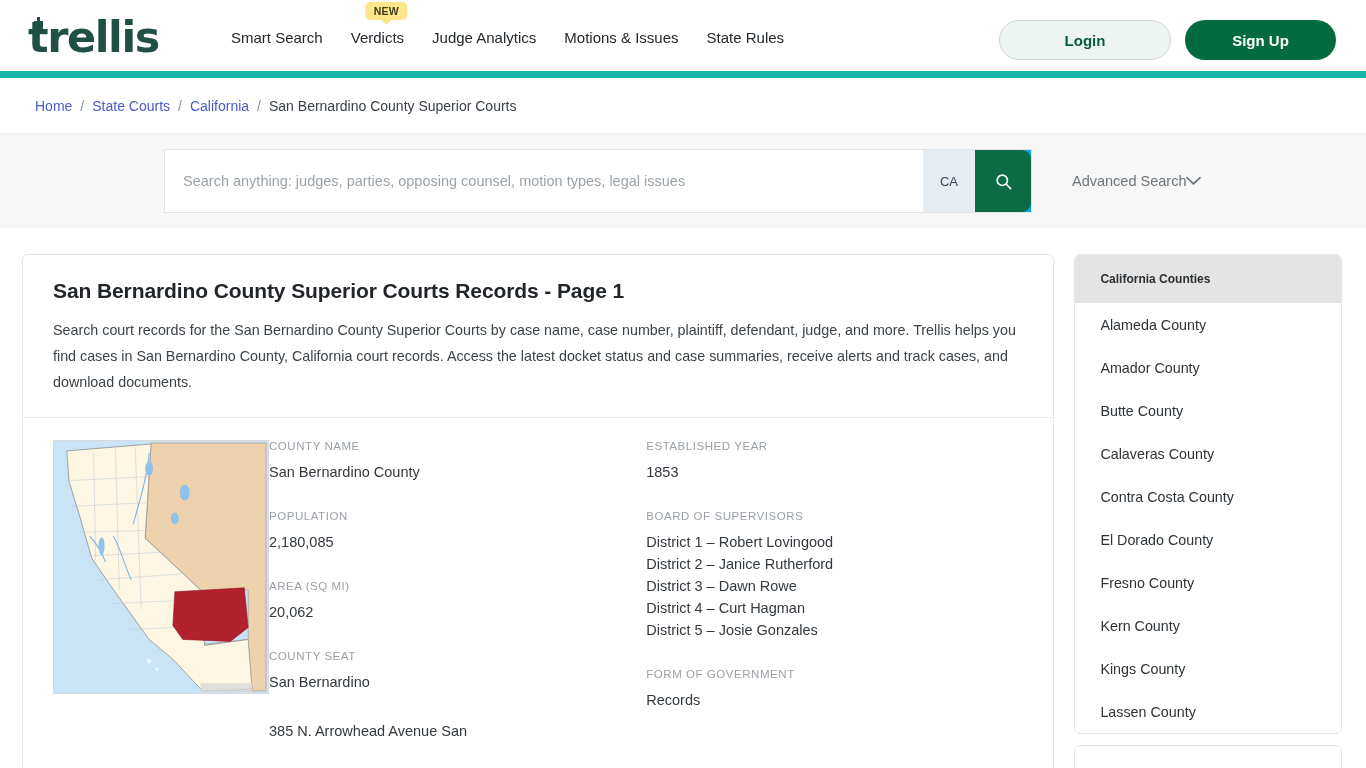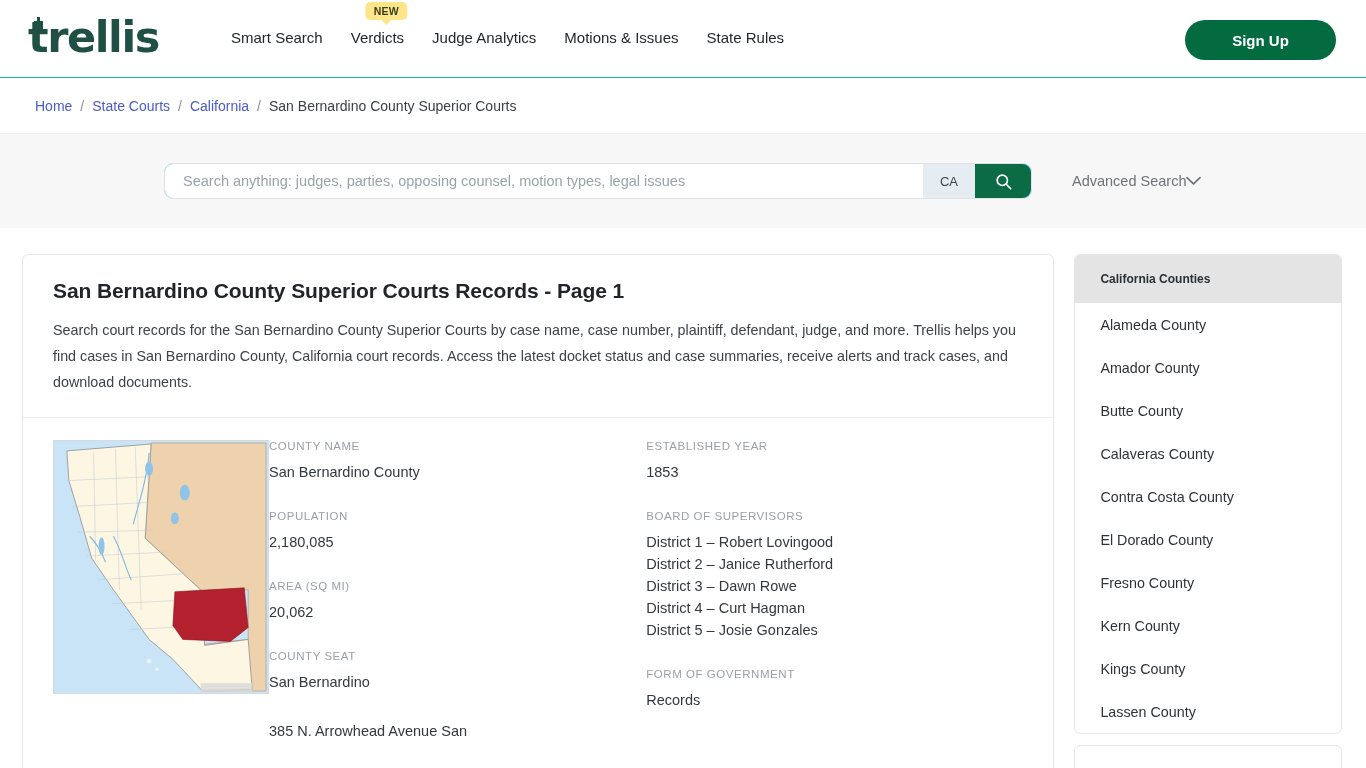--- a/index.html
+++ b/index.html
@@ -12,21 +12,21 @@
     color: #2f3437;
   }
 
   
   .header {
     height: 78px;
     background: #ffffff;
     display: flex;
     align-items: center;
     position: relative;
-    border-bottom: 1px solid #14b8a6;
+    border-bottom: 7px solid #14b8a6;
   }
   .logo-wrap {
     position: absolute;
     left: 28px; top: 16px;
     display: flex; align-items: flex-start;
   }
   .logo-text {
     font-size: 43px;
     font-weight: bold;
     letter-spacing: -1.4px;
@@ -132,24 +132,24 @@
     height: 95px;
     background: #f7f7f7;
     border-top: 1px solid #f0f0f0;
     display: flex;
     align-items: center;
   }
   .searchbar {
     margin-left: 164px;
     display: flex;
     align-items: stretch;
-    height: 36px;
+    height: 64px;
     width: 868px;
     border: 1px solid #dfe3e6;
-    border-radius: 9px;
+    border-radius: 1px;
     background: #0ea5e9;
     overflow: hidden;
   }
   .search-input {
     flex: 1;
     border: none;
     outline: none;
     padding: 0 18px;
     font-size: 14.5px;
     color: #3a4046;
@@ -304,20 +304,21 @@
     </div>
     <div class="nav-item">
       <span>Motions &amp; Issues</span>
     </div>
     <div class="nav-item">
       <span>State Rules</span>
     </div>
   </div>
 
   <div class="auth">
+    <div class="btn-login">Login</div>
     <div class="btn-signup">Sign Up</div>
   </div>
 </div>
 
 <div class="crumbbar">
   <span class="crumb-link">Home</span>
   <span class="crumb-sep">/</span>
   <span class="crumb-link">State Courts</span>
   <span class="crumb-sep">/</span>
   <span class="crumb-link">California</span>

